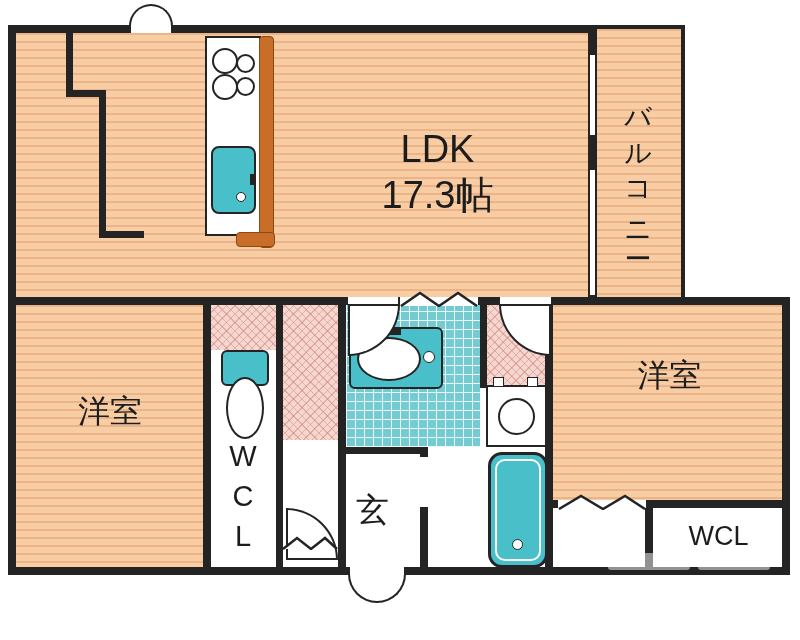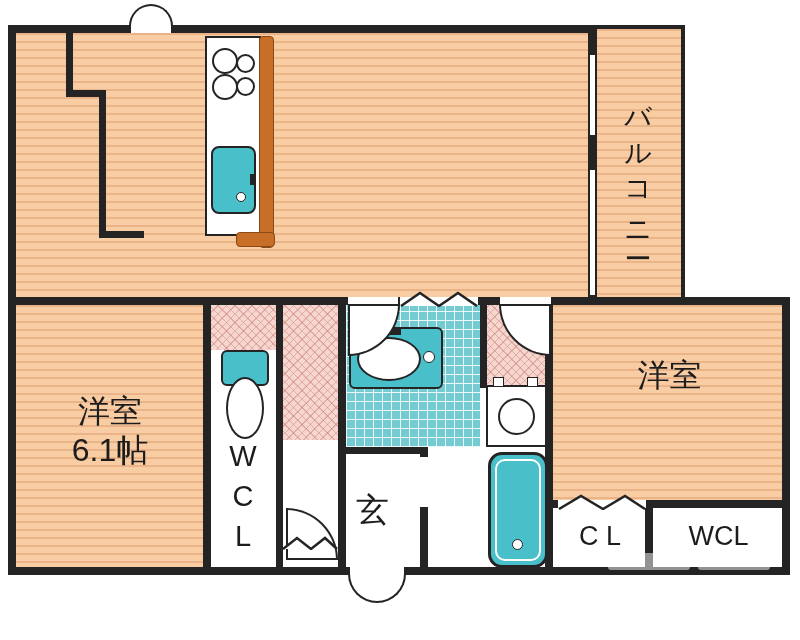--- a/index.html
+++ b/index.html
@@ -139,37 +139,37 @@
       <path d="M1 15 L20 2 L39 15 L58 2 L77 15" fill="#ffffff" stroke="#242424" stroke-width="2.5"></path>
     </svg>
   <svg class="abs" style="left:558px;top:494px" width="88" height="16" viewBox="0 0 88 16">
       <path d="M1 15 L23 2 L45 15 L67 2 L87 15" fill="#ffffff" stroke="#242424" stroke-width="2.5"></path>
     </svg>
   <svg class="abs" style="left:282px;top:536px" width="56" height="14" viewBox="0 0 56 14">
       <path d="M1 13 L15 2 L29 13 L43 2 L55 13" fill="#ffffff" stroke="#242424" stroke-width="2.5"></path>
     </svg>
 
   <div class="room-label" style="left:345px;top:126px;width:185px;font-size:38px">
+    <div>LDK</div>
+    <div>17.3帖</div>
   </div>
 
   <div class="vlabel" style="left:624px;top:86px;font-size:27px;letter-spacing:9px">バルコニー</div>
 
   <div class="room-label" style="left:30px;top:392px;width:160px;font-size:32px">
     <div>洋室</div>
-    <div>6.1帖</div>
   </div>
 
   <div class="room-label" style="left:592px;top:356px;width:155px;font-size:32px">
     <div>洋室</div>
   </div>
 
   <div class="vlabel" style="left:228px;top:440px;font-size:29px;letter-spacing:8px">WCL</div>
 
   <div class="room-label" style="left:356px;top:490px;font-size:33px">玄</div>
 
-  <div class="room-label" style="left:560px;top:520px;width:80px;font-size:27px">C L</div>
 
   <div class="room-label" style="left:676px;top:520px;width:85px;font-size:27px">WCL</div>
 
   <div class="watermark" style="left:608px;top:553px;width:82px;height:17px"></div>
   <div class="watermark" style="left:698px;top:553px;width:72px;height:17px"></div>
 
 </div>
 
 </body></html>

